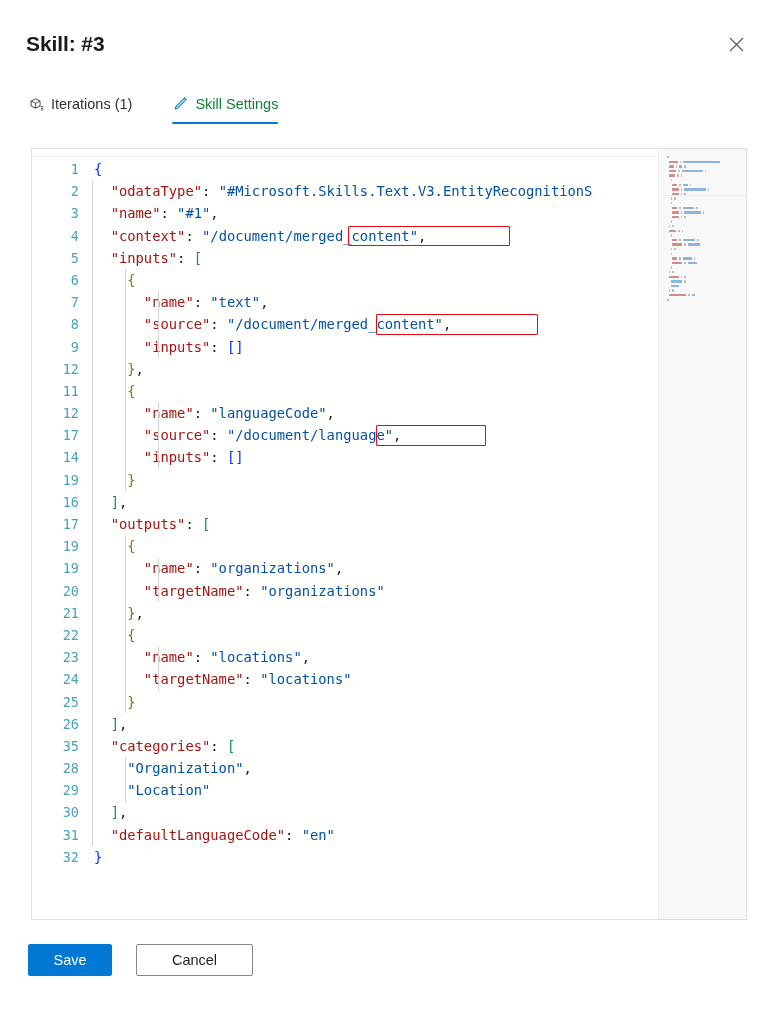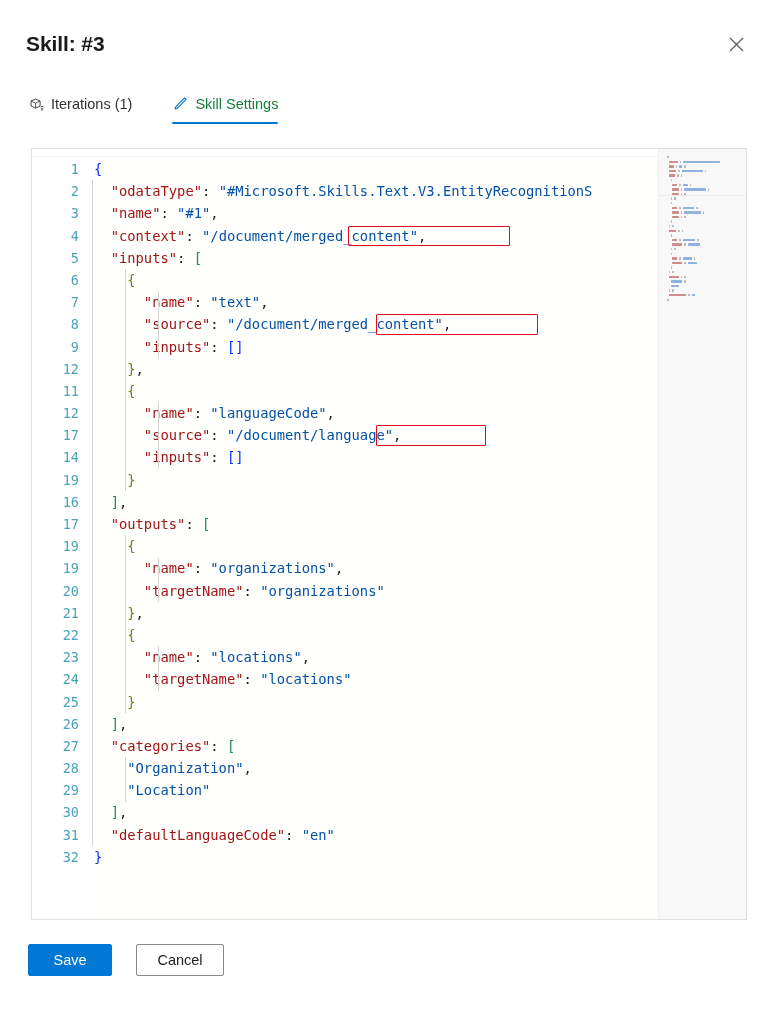--- a/index.html
+++ b/index.html
@@ -206,21 +206,21 @@
   }
   .btn-save {
     left: 28px;
     width: 84px;
     background: #0078d4;
     border: 1px solid #0078d4;
     color: #ffffff;
   }
   .btn-cancel {
     left: 136px;
-    width: 88px;
+    width: 117px;
     background: #ffffff;
     border: 1px solid #8a8886;
     color: #201f1e;
     text-align: center;
   }
 </style>
 </head>
 <body>
 
 <div class="panel">
@@ -286,21 +286,21 @@
           <div class="ln">17</div>
           <div class="ln">19</div>
           <div class="ln">19</div>
           <div class="ln">20</div>
           <div class="ln">21</div>
           <div class="ln">22</div>
           <div class="ln">23</div>
           <div class="ln">24</div>
           <div class="ln">25</div>
           <div class="ln">26</div>
-          <div class="ln">27</div>
+          <div class="ln">35</div>
           <div class="ln">28</div>
           <div class="ln">29</div>
           <div class="ln">30</div>
           <div class="ln">31</div>
           <div class="ln">32</div>
         </div>
       <div class="code-lines" id="code-lines"><div class="cl"><span class="tok-b1">{</span></div><div class="cl"><span class="tok-punct">  </span><span class="tok-key">"odataType"</span><span class="tok-punct">: </span><span class="tok-str">"#Microsoft.Skills.Text.V3.EntityRecognitionS</span></div><div class="cl"><span class="tok-punct">  </span><span class="tok-key">"name"</span><span class="tok-punct">: </span><span class="tok-str">"#1"</span><span class="tok-punct">,</span></div><div class="cl"><span class="tok-punct">  </span><span class="tok-key">"context"</span><span class="tok-punct">: </span><span class="tok-str">"/document/merged_content"</span><span class="tok-punct">,</span></div><div class="cl"><span class="tok-punct">  </span><span class="tok-key">"inputs"</span><span class="tok-punct">: </span><span class="tok-b3">[</span></div><div class="cl"><span class="tok-punct">    </span><span class="tok-b2">{</span></div><div class="cl"><span class="tok-punct">      </span><span class="tok-key">"name"</span><span class="tok-punct">: </span><span class="tok-str">"text"</span><span class="tok-punct">,</span></div><div class="cl"><span class="tok-punct">      </span><span class="tok-key">"source"</span><span class="tok-punct">: </span><span class="tok-str">"/document/merged_content"</span><span class="tok-punct">,</span></div><div class="cl"><span class="tok-punct">      </span><span class="tok-key">"inputs"</span><span class="tok-punct">: </span><span class="tok-b1">[]</span></div><div class="cl"><span class="tok-punct">    </span><span class="tok-b2">}</span><span class="tok-punct">,</span></div><div class="cl"><span class="tok-punct">    </span><span class="tok-b2">{</span></div><div class="cl"><span class="tok-punct">      </span><span class="tok-key">"name"</span><span class="tok-punct">: </span><span class="tok-str">"languageCode"</span><span class="tok-punct">,</span></div><div class="cl"><span class="tok-punct">      </span><span class="tok-key">"source"</span><span class="tok-punct">: </span><span class="tok-str">"/document/language"</span><span class="tok-punct">,</span></div><div class="cl"><span class="tok-punct">      </span><span class="tok-key">"inputs"</span><span class="tok-punct">: </span><span class="tok-b1">[]</span></div><div class="cl"><span class="tok-punct">    </span><span class="tok-b2">}</span></div><div class="cl"><span class="tok-punct">  </span><span class="tok-b3">]</span><span class="tok-punct">,</span></div><div class="cl"><span class="tok-punct">  </span><span class="tok-key">"outputs"</span><span class="tok-punct">: </span><span class="tok-b3">[</span></div><div class="cl"><span class="tok-punct">    </span><span class="tok-b2">{</span></div><div class="cl"><span class="tok-punct">      </span><span class="tok-key">"name"</span><span class="tok-punct">: </span><span class="tok-str">"organizations"</span><span class="tok-punct">,</span></div><div class="cl"><span class="tok-punct">      </span><span class="tok-key">"targetName"</span><span class="tok-punct">: </span><span class="tok-str">"organizations"</span></div><div class="cl"><span class="tok-punct">    </span><span class="tok-b2">}</span><span class="tok-punct">,</span></div><div class="cl"><span class="tok-punct">    </span><span class="tok-b2">{</span></div><div class="cl"><span class="tok-punct">      </span><span class="tok-key">"name"</span><span class="tok-punct">: </span><span class="tok-str">"locations"</span><span class="tok-punct">,</span></div><div class="cl"><span class="tok-punct">      </span><span class="tok-key">"targetName"</span><span class="tok-punct">: </span><span class="tok-str">"locations"</span></div><div class="cl"><span class="tok-punct">    </span><span class="tok-b2">}</span></div><div class="cl"><span class="tok-punct">  </span><span class="tok-b3">]</span><span class="tok-punct">,</span></div><div class="cl"><span class="tok-punct">  </span><span class="tok-key">"categories"</span><span class="tok-punct">: </span><span class="tok-b3">[</span></div><div class="cl"><span class="tok-punct">    </span><span class="tok-str">"Organization"</span><span class="tok-punct">,</span></div><div class="cl"><span class="tok-punct">    </span><span class="tok-str">"Location"</span></div><div class="cl"><span class="tok-punct">  </span><span class="tok-b3">]</span><span class="tok-punct">,</span></div><div class="cl"><span class="tok-punct">  </span><span class="tok-key">"defaultLanguageCode"</span><span class="tok-punct">: </span><span class="tok-str">"en"</span></div><div class="cl"><span class="tok-b1">}</span></div><div class="iguide" style="left: -2px; top: 22.2px; height: 666px; bottom: auto;"></div><div class="iguide" style="left: 31px; top: 111px; height: 222px; bottom: auto;"></div><div class="iguide" style="left: 64px; top: 133.2px; height: 66.6px; bottom: auto;"></div><div class="iguide" style="left: 64px; top: 244.2px; height: 66.6px; bottom: auto;"></div><div class="iguide" style="left: 31px; top: 377.4px; height: 177.6px; bottom: auto;"></div><div class="iguide" style="left: 64px; top: 399.6px; height: 44.4px; bottom: auto;"></div><div class="iguide" style="left: 64px; top: 488.4px; height: 44.4px; bottom: auto;"></div><div class="iguide" style="left: 31px; top: 599.4px; height: 44.4px; bottom: auto;"></div></div>
       <div id="annotations">
           <div class="redbox" style="left: 316px; top: 67.6px; width: 162px; height: 20.2px; border-color: rgb(224, 11, 28);"></div>
           <div class="redbox" style="left: 344px; top: 156.4px; width: 162px; height: 20.2px; border-color: rgb(224, 11, 28);"></div>

